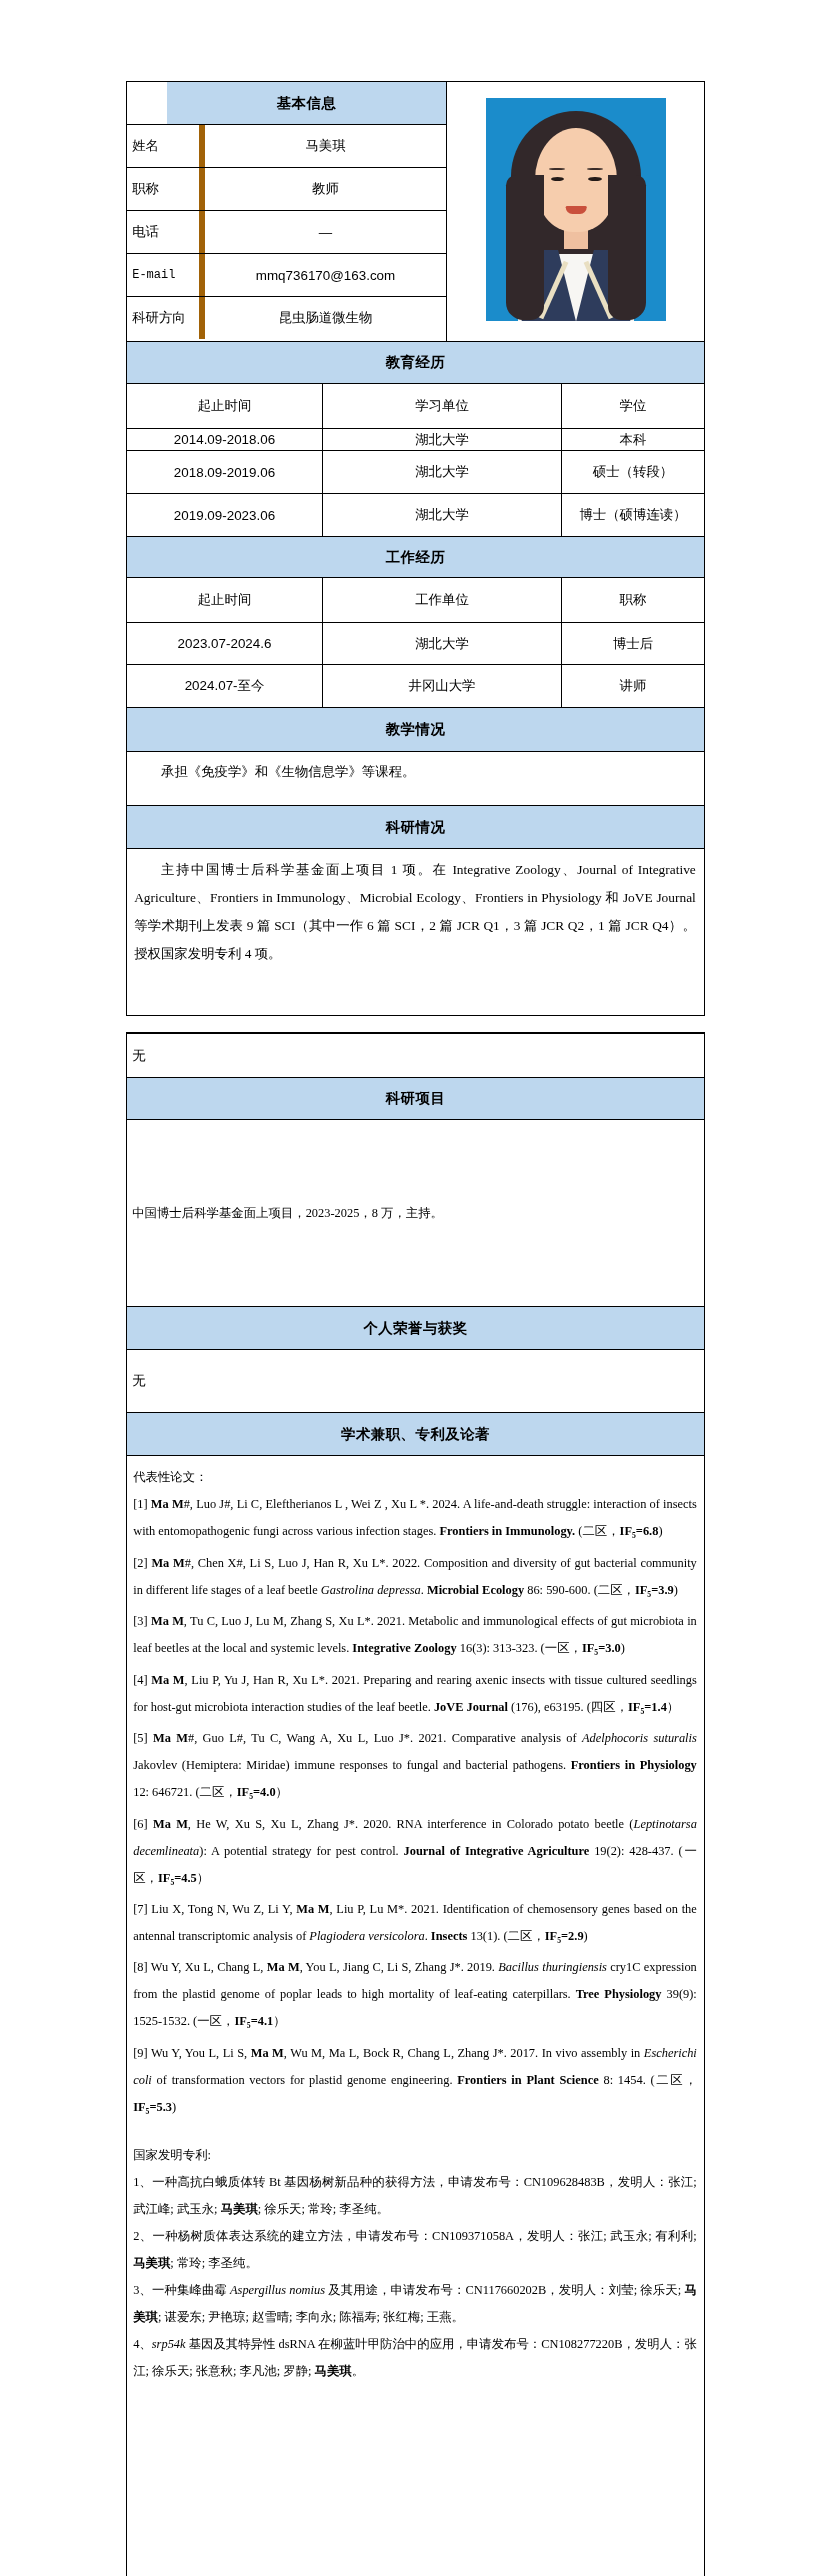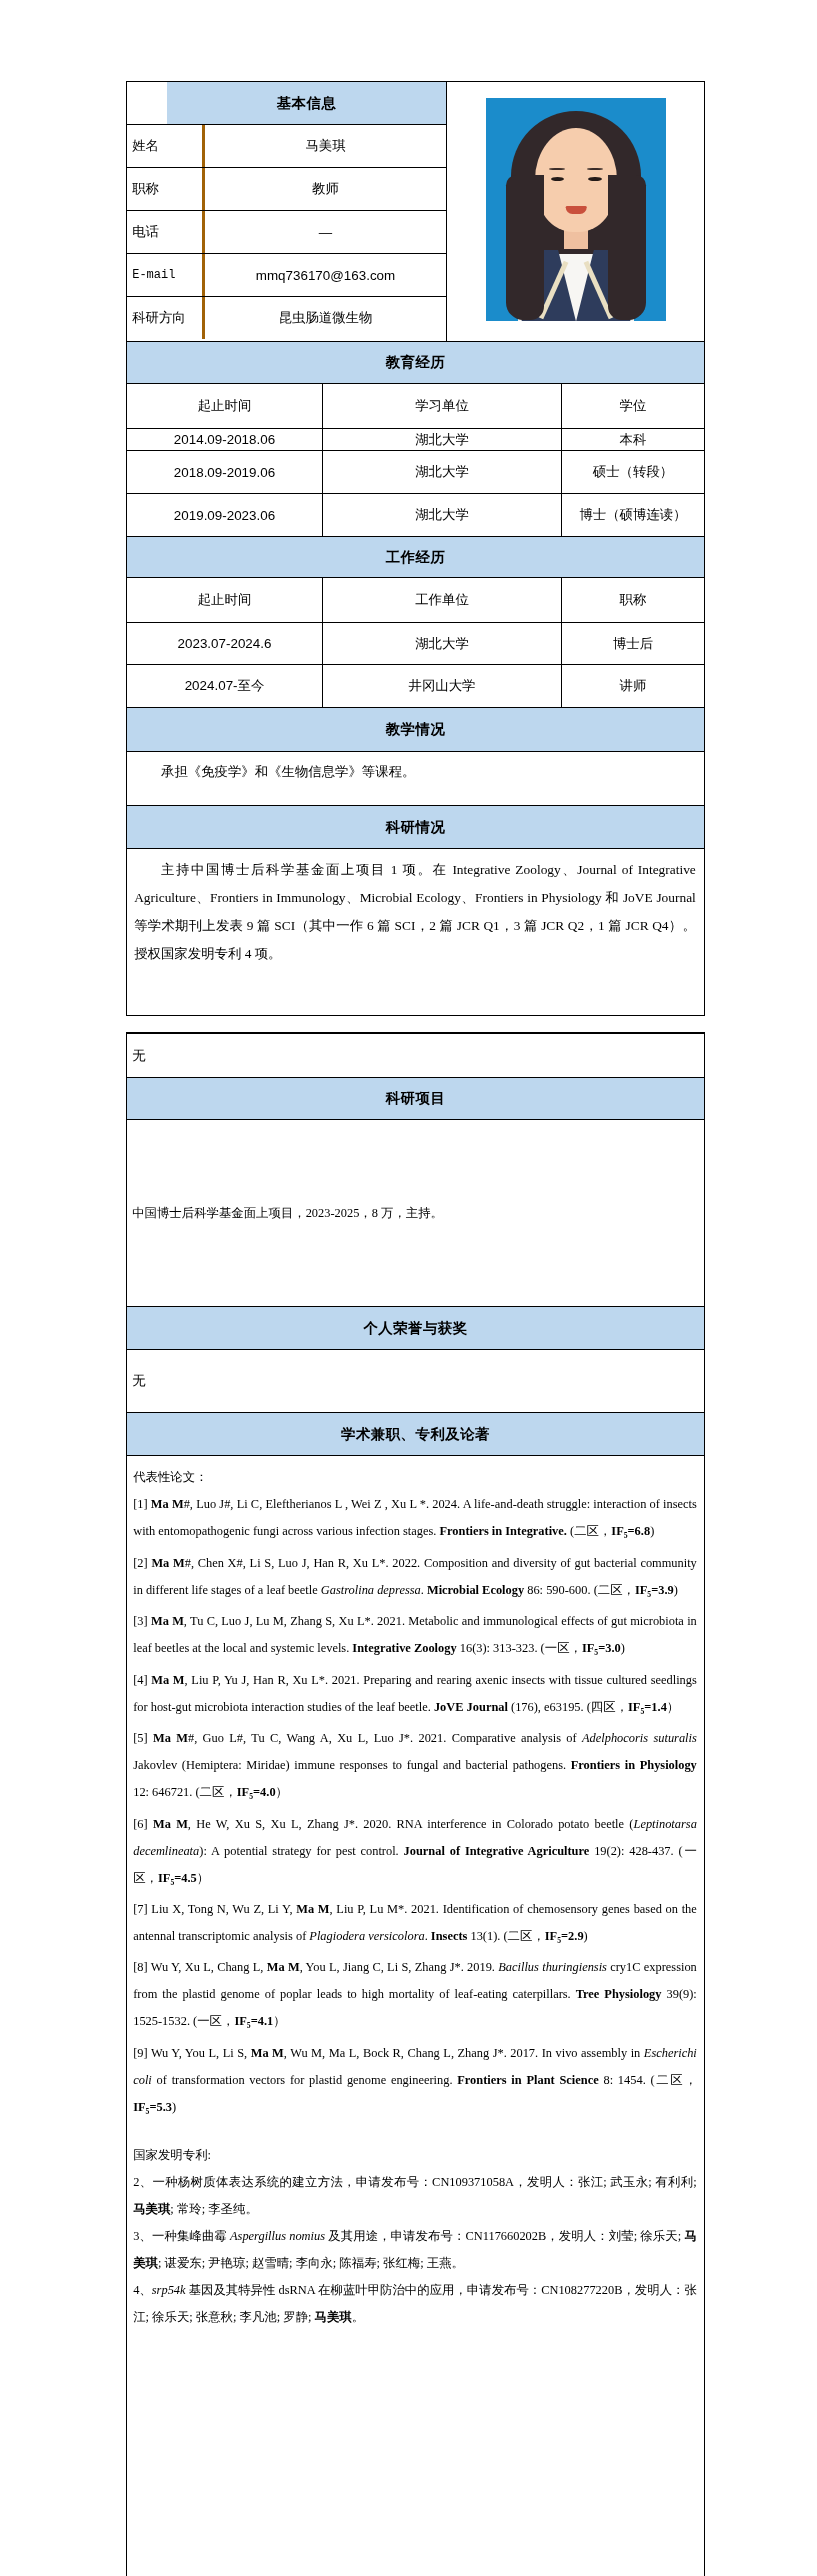--- a/index.html
+++ b/index.html
@@ -18,21 +18,21 @@
   .hdr {
     background:#BDD7EE; display:flex; align-items:center; justify-content:center;
     font-size:14.4px; font-weight:600; letter-spacing:0.5px;
   }
   
   .sec-a { display:flex; height:259px; }
   .sec-a-left { width:319px; display:flex; flex-direction:column; }
   .sec-a-left .hdr { height:42px;margin-left:40px; }
   .info-row { height:43px; display:flex; border-top:1.5px solid #000; }
   .info-label {
-    width:78px; border-right:3px solid #a16207; display:flex; align-items:center;
+    width:78px; border-right:6px solid #a16207; display:flex; align-items:center;
     padding-left:5.2px; font-size:13.4px;
   }
   .info-value { flex:1; display:flex; align-items:center; justify-content:center; font-size:13.4px; }
   .mono { font-family:"Liberation Mono","DejaVu Sans Mono",monospace; font-size:12px; }
   .sans { font-family:"Liberation Sans","DejaVu Sans",sans-serif; }
   .photo-cell { flex:1; border-left:1px solid #000; position:relative; }
   
   .photo { position:absolute; left:39px; top:15.5px; width:180px; height:223px;
            background:#1b8ccb; overflow:hidden; }
   .ph-hair-main { position:absolute; left:50%; transform:translateX(-50%); top:13.4px;
@@ -216,30 +216,31 @@
     </div>
     <div class="plain-row bt" style="height:63px">
       <span>无</span>
     </div>
 
     <div class="hdr bt" style="height:43px">
       <span>学术兼职、专利及论著</span>
     </div>
     <div class="pubs bt" style="height:1192px">
       <p class="head-line">代表性论文：</p>
-      <p><span>[1] </span><span class="b">Ma M</span><span>#, Luo J#, Li C, Eleftherianos L , Wei Z , Xu L *. 2024. A life-and-death struggle: interaction of insects with entomopathogenic fungi across various infection stages. </span><span class="b">Frontiers in Integrative.</span><span> (二区，</span><span class="b">IF</span><span class="b sub">5</span><span class="b">=6.8</span><span>)</span></p>
+      <p><span>[1] </span><span class="b">Ma M</span><span>#, Luo J#, Li C, Eleftherianos L , Wei Z , Xu L *. 2024. A life-and-death struggle: interaction of insects with entomopathogenic fungi across various infection stages. </span><span class="b">Frontiers in Immunology.</span><span> (二区，</span><span class="b">IF</span><span class="b sub">5</span><span class="b">=6.8</span><span>)</span></p>
       <p><span>[2] </span><span class="b">Ma M</span><span>#, Chen X#, Li S, Luo J, Han R, Xu L*. 2022. Composition and diversity of gut bacterial community in different life stages of a leaf beetle </span><span class="i">Gastrolina depressa</span><span>. </span><span class="b">Microbial Ecology</span><span> 86: 590-600. (二区，</span><span class="b">IF</span><span class="b sub">5</span><span class="b">=3.9</span><span>)</span></p>
       <p><span>[3] </span><span class="b">Ma M</span><span>, Tu C, Luo J, Lu M, Zhang S, Xu L*. 2021. Metabolic and immunological effects of gut microbiota in leaf beetles at the local and systemic levels. </span><span class="b">Integrative Zoology</span><span> 16(3): 313-323. (一区，</span><span class="b">IF</span><span class="b sub">5</span><span class="b">=3.0</span><span>)</span></p>
       <p><span>[4] </span><span class="b">Ma M</span><span>, Liu P, Yu J, Han R, Xu L*. 2021. Preparing and rearing axenic insects with tissue cultured seedlings for host-gut microbiota interaction studies of the leaf beetle. </span><span class="b">JoVE Journal</span><span> (176), e63195. (四区，</span><span class="b">IF</span><span class="b sub">5</span><span class="b">=1.4</span><span>）</span></p>
       <p><span>[5] </span><span class="b">Ma M</span><span>#, Guo L#, Tu C, Wang A, Xu L, Luo J*. 2021. Comparative analysis of </span><span class="i">Adelphocoris suturalis</span><span> Jakovlev (Hemiptera: Miridae) immune responses to fungal and bacterial pathogens. </span><span class="b">Frontiers in Physiology</span><span> 12: 646721. (二区，</span><span class="b">IF</span><span class="b sub">5</span><span class="b">=4.0</span><span>）</span></p>
       <p><span>[6] </span><span class="b">Ma M</span><span>, He W, Xu S, Xu L, Zhang J*. 2020. RNA interference in Colorado potato beetle (</span><span class="i">Leptinotarsa   decemlineata</span><span>): A potential strategy for pest control. </span><span class="b">Journal of Integrative Agriculture</span><span> 19(2): 428-437. (一区，</span><span class="b">IF</span><span class="b sub">5</span><span class="b">=4.5</span><span>）</span></p>
       <p><span>[7] Liu X, Tong N, Wu Z, Li Y, </span><span class="b">Ma M</span><span>, Liu P, Lu M*. 2021. Identification of chemosensory genes based on the antennal transcriptomic analysis of </span><span class="i">Plagiodera versicolora</span><span>. </span><span class="b">Insects</span><span> 13(1). (二区，</span><span class="b">IF</span><span class="b sub">5</span><span class="b">=2.9</span><span>)</span></p>
       <p><span>[8] Wu Y, Xu L, Chang L, </span><span class="b">Ma M</span><span>, You L, Jiang C, Li S, Zhang J*. 2019. </span><span class="i">Bacillus thuringiensis</span><span> cry1C expression from the plastid genome of poplar leads to high mortality of leaf-eating caterpillars. </span><span class="b">Tree Physiology</span><span> 39(9): 1525-1532. (一区，</span><span class="b">IF</span><span class="b sub">5</span><span class="b">=4.1</span><span>）</span></p>
       <p><span>[9] Wu Y, You L, Li S, </span><span class="b">Ma M</span><span>, Wu M, Ma L, Bock R, Chang L, Zhang J*. 2017. In vivo assembly in </span><span class="i">Escherichi coli</span><span> of transformation vectors for plastid   genome engineering. </span><span class="b">Frontiers in Plant Science</span><span> 8: 1454. (二区，</span><span class="b">IF</span><span class="b sub">5</span><span class="b">=5.3</span><span>)</span></p>
       <p class="patents-head">国家发明专利:</p>
+      <p><span>1、一种高抗白蛾质体转 Bt 基因杨树新品种的获得方法，申请发布号：CN109628483B，发明人：张江; 武江峰; 武玉永; </span><span class="b">马美琪</span><span>; 徐乐天; 常玲; 李圣纯。</span></p>
       <p><span>2、一种杨树质体表达系统的建立方法，申请发布号：CN109371058A，发明人：张江; 武玉永; 有利利; </span><span class="b">马美琪</span><span>; 常玲; 李圣纯。</span></p>
       <p><span>3、一种集峰曲霉 </span><span class="i">Aspergillus nomius</span><span> 及其用途，申请发布号：CN117660202B，发明人：刘莹; 徐乐天; </span><span class="b">马美琪</span><span>; 谌爱东; 尹艳琼; 赵雪晴; 李向永; 陈福寿; 张红梅; 王燕。</span></p>
       <p><span>4、</span><span class="i">srp54k</span><span> 基因及其特异性 dsRNA 在柳蓝叶甲防治中的应用，申请发布号：CN108277220B，发明人：张江; 徐乐天; 张意秋; 李凡池; 罗静; </span><span class="b">马美琪</span><span>。</span></p>
     </div>
 
     <div class="break-gap gl"></div>
     <div class="break-gap gr"></div>
   </div>
 
 </div>

